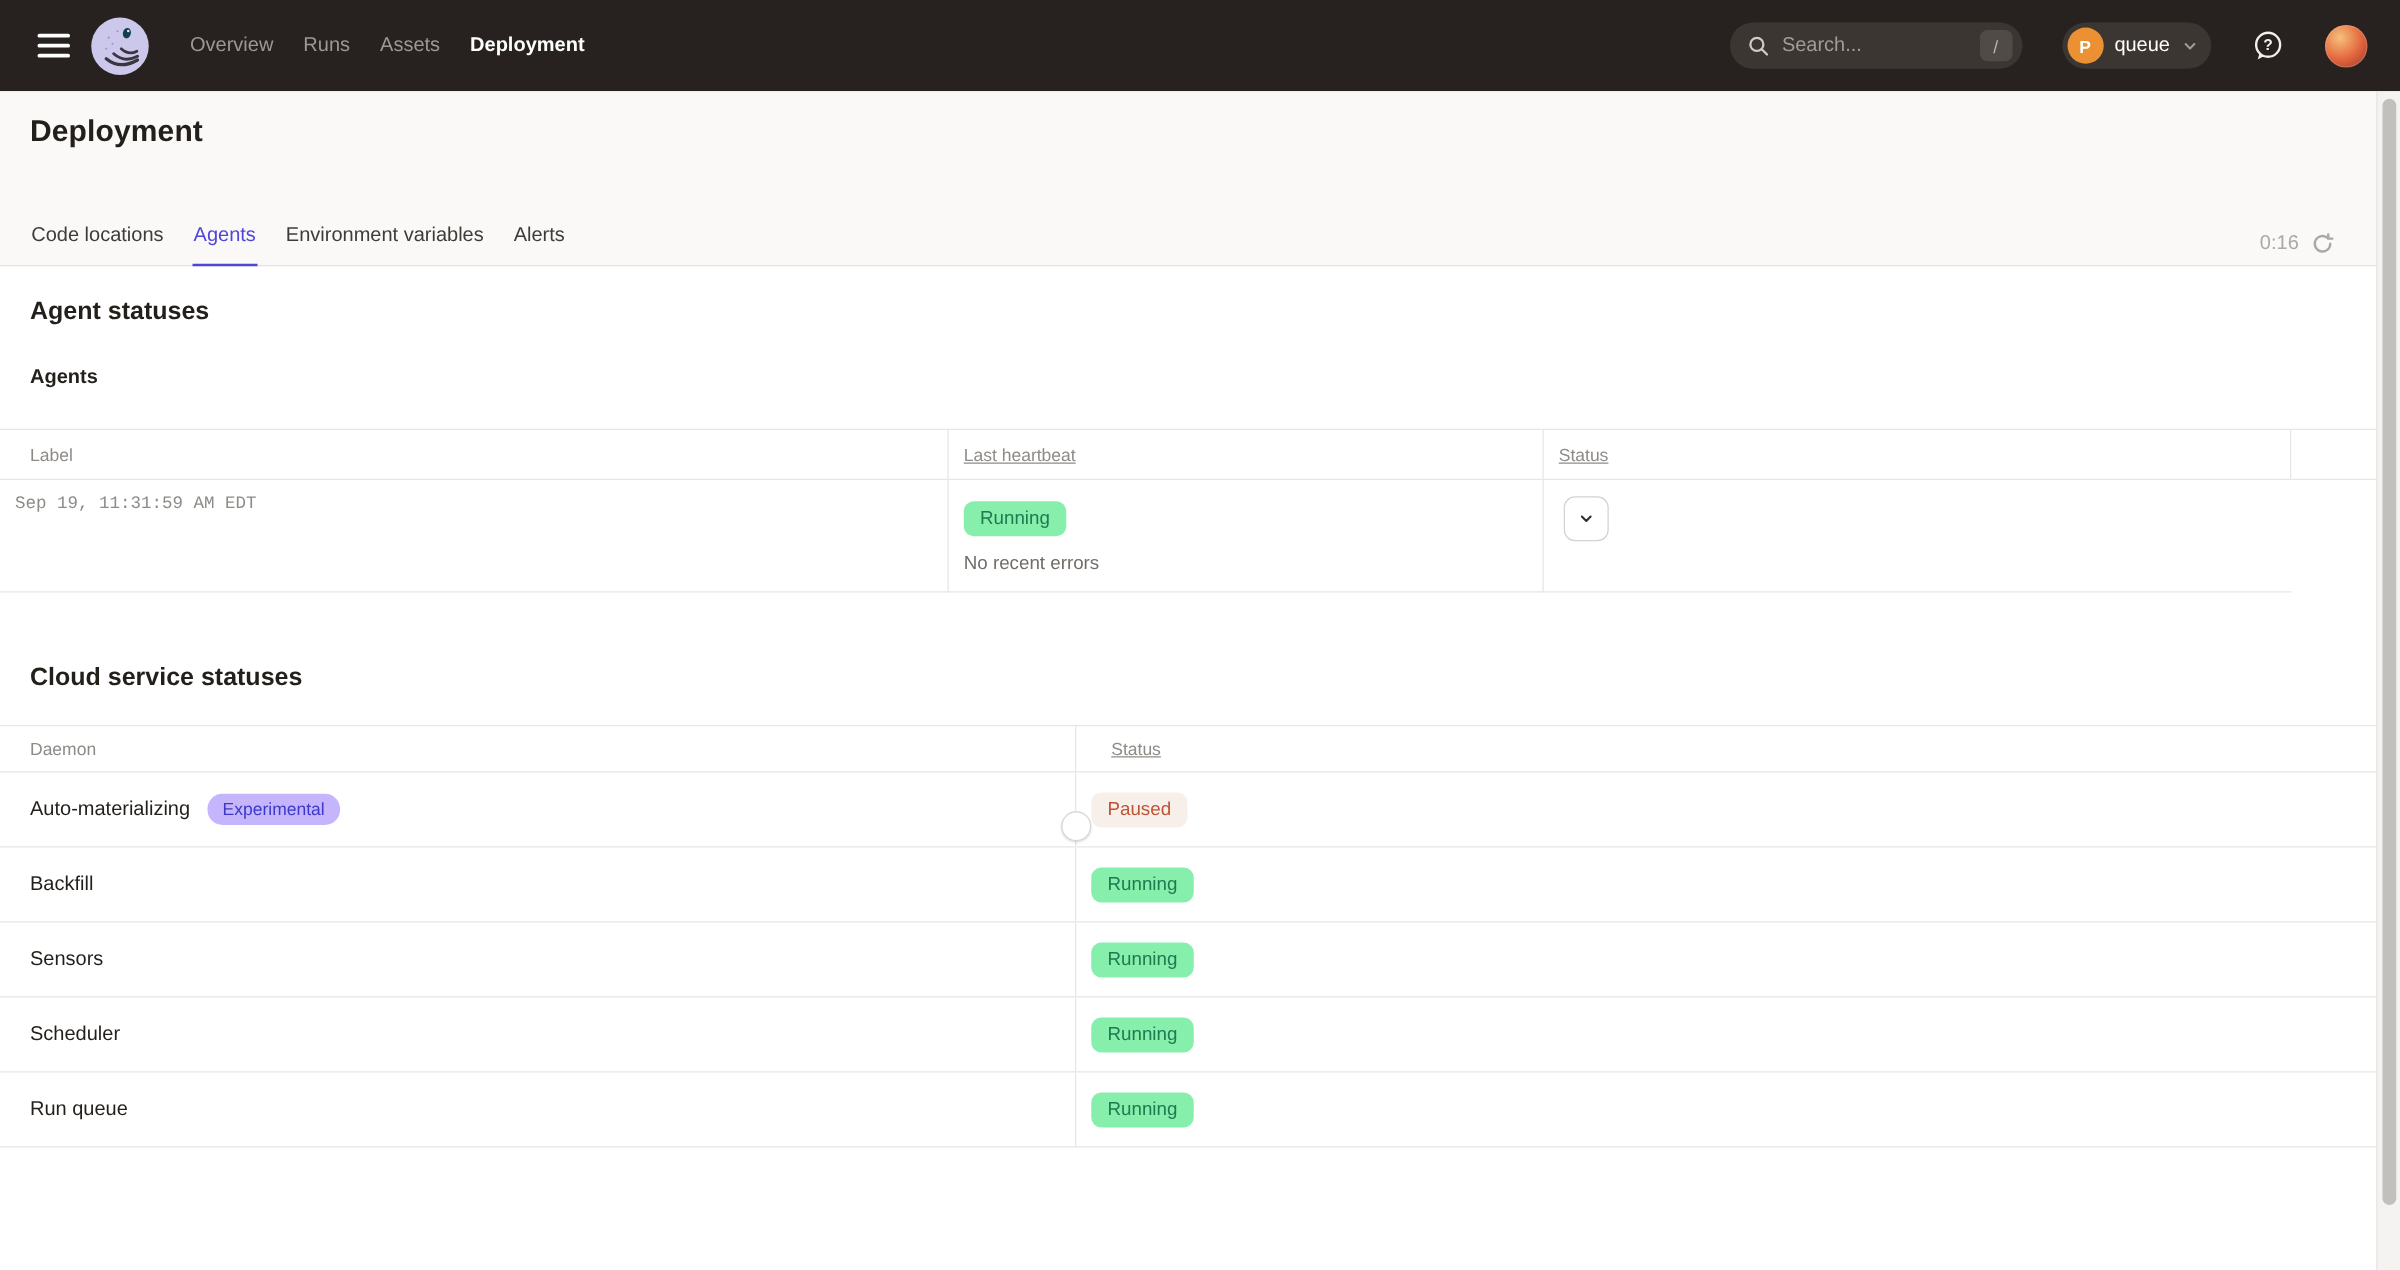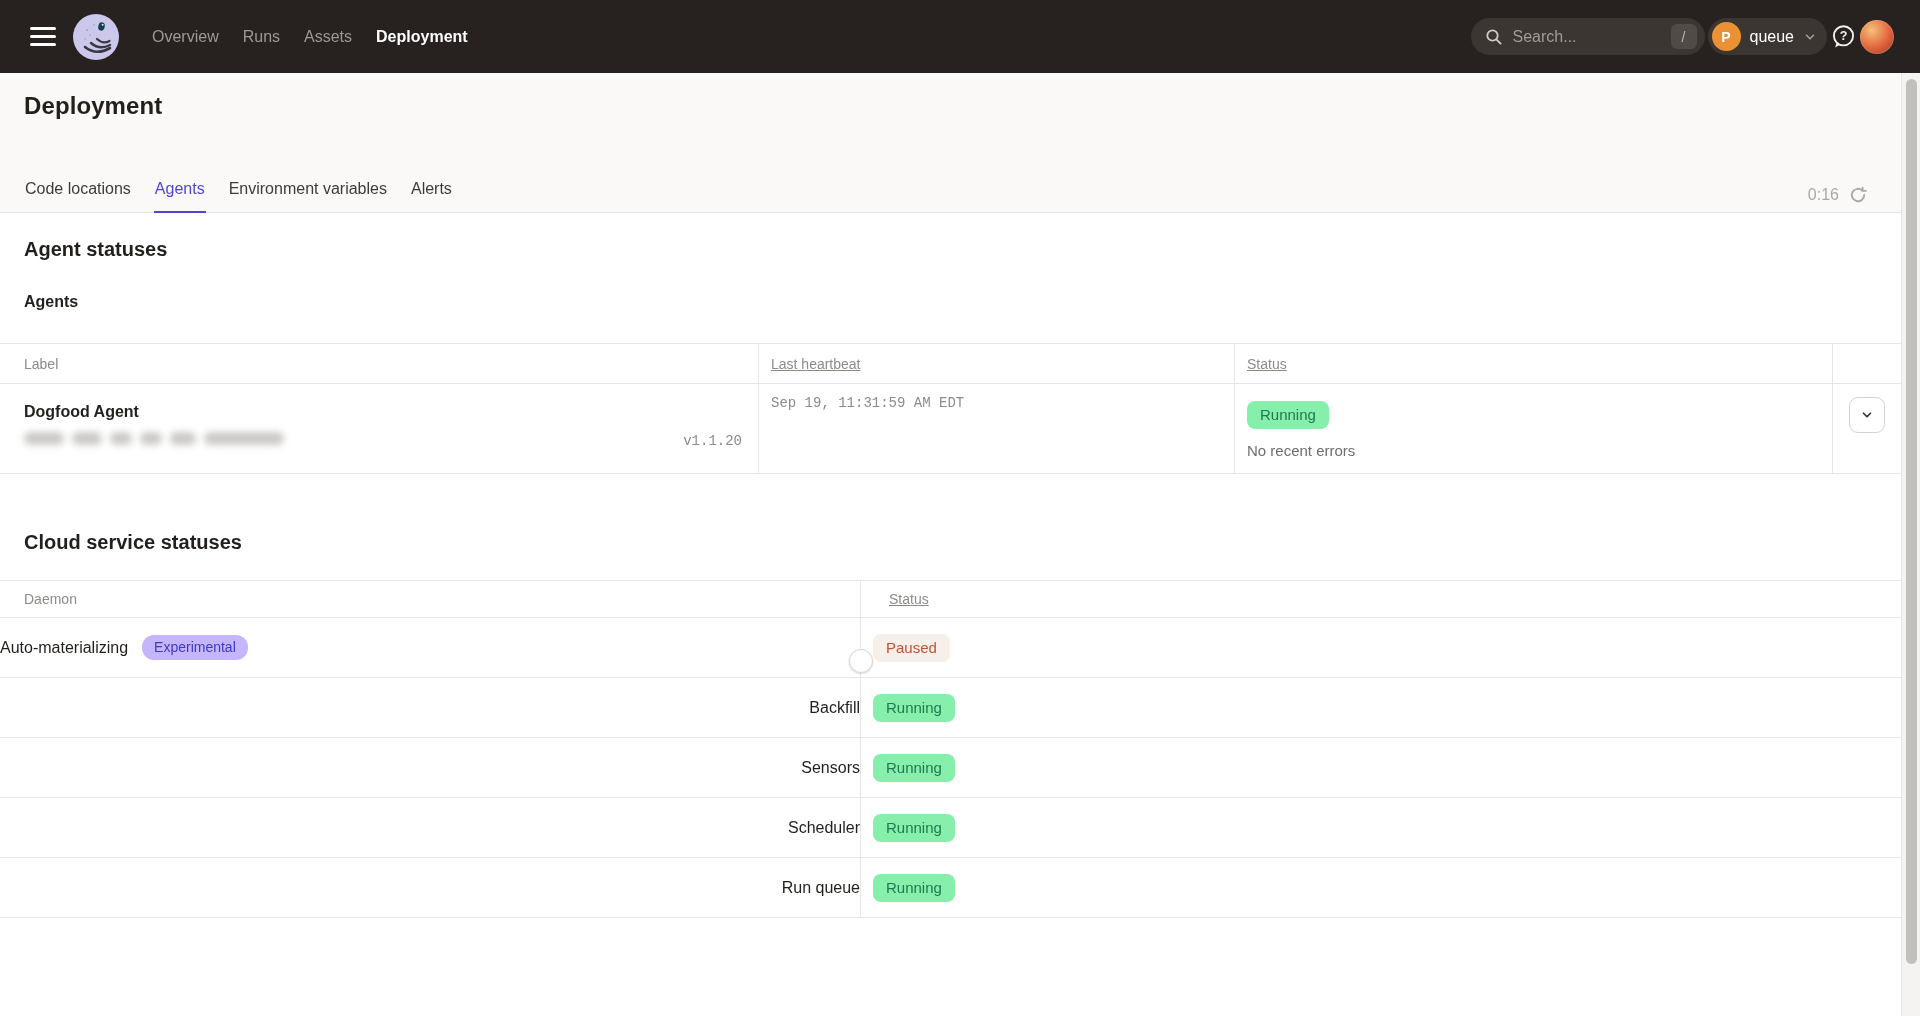--- a/index.html
+++ b/index.html
@@ -14,21 +14,21 @@
     height:73px; background:#272220; display:flex; align-items:center;
     padding:0 26px 0 30px; width:1920px;
   }
   .hamburger { width:26px; display:flex; flex-direction:column; gap:5px; cursor:pointer; }
   .hamburger span { display:block; height:3px; background:#ffffff; border-radius:2px; }
   .logo { width:48px; height:48px; margin-left:16px; flex:0 0 auto; }
   .nav-links { display:flex; gap:24px; margin-left:32px; align-items:center; }
   .nav-link { font-size:16px; color:#9C9893; cursor:pointer; }
   .nav-link.active { color:#ffffff; font-weight:700; }
   .nav-spacer { flex:1; }
-  .nav-right { display:flex; align-items:center; gap:3px; }
+  .nav-right { display:flex; align-items:center; gap:32px; }
   .search-pill {
     width:234px; height:37px; border-radius:19px; background:#3B3632;
     display:flex; align-items:center; padding:0 8px 0 14px;
   }
   .search-pill svg { flex:0 0 auto; }
   .search-input {
     flex:1; background:transparent; border:none; outline:none;
     font-size:16px; color:#E8E6E3; margin-left:10px; min-width:0;
     font-family:"Liberation Sans","DejaVu Sans",sans-serif;
   }
@@ -131,21 +131,21 @@
     border:1px solid #D5D2CF; border-radius:9px; background:#fff; display:flex;
     align-items:center; justify-content:center; cursor:pointer;
   }
 
   
   .svc-heading { margin-top:56px; }
   .svc-table { width:1901px; margin-top:25px; border-top:1px solid #E8E6E3; }
   .svc-hrow { display:grid; grid-template-columns:861px 1fr; height:37px; border-bottom:1px solid #E8E6E3;gap:16px; }
   .svc-hrow .th { font-size:14px; color:#8E8B87; display:flex; align-items:center; }
   .svc-row { display:grid; grid-template-columns:861px 1fr; height:60px; border-bottom:1px solid #E8E6E3; }
-  .svc-name-cell { display:flex; align-items:center; border-right:1px solid #E8E6E3;justify-content:flex-end; }
+  .svc-name-cell { display:flex; align-items:center; padding-left:24px; border-right:1px solid #E8E6E3; }
   .svc-name { font-size:16px; }
   .tag-badge {
     margin-left:14px; font-size:14px; color:#3D39C7; background:#c4b5fd;
     border-radius:12px; padding:4px 12px; line-height:17px;
   }
   .svc-status-cell { display:flex; align-items:center; padding-left:12px; }
   .toggle-wrap { margin-left:auto; margin-right:12px; }
   .toggle {
     width:40px; height:26px; border-radius:13px;
     background:linear-gradient(90deg,#ABA6A2 0%,#918D89 100%);
@@ -246,32 +246,20 @@
   <span class="subhead-title">Agents</span>
 </div>
 
 <div class="agents-table">
   <div class="th colline pad-first">Label</div>
   <div class="th colline pad-cell">Last heartbeat</div>
   <div class="th colline pad-cell">Status</div>
   <div class="th"></div>
 
   <div class="td colline">
-    <div class="agent-name">Dogfood Agent</div>
-    <div class="agent-id-blur">
-      <i style="width:40px"></i>
-        <i style="width:30px"></i>
-        <i style="width:22px"></i>
-      <i style="width:22px"></i>
-        <i style="width:26px"></i>
-        <i style="width:80px"></i>
-    </div>
-    <div class="agent-version">v1.1.20</div>
-  </div>
-  <div class="td colline">
     <div class="hb-time">Sep 19, 11:31:59 AM EDT</div>
   </div>
   <div class="td colline status-cell">
     <span class="badge running">Running</span>
     <div class="no-errors">No recent errors</div>
   </div>
   <div class="td">
     <span class="row-expand">
       <svg width="14" height="14" viewBox="0 0 16 16">
         <path d="M4 6l4 4 4-4" fill="none" stroke="#33302C" stroke-width="1.9" stroke-linecap="round" stroke-linejoin="round"></path>

